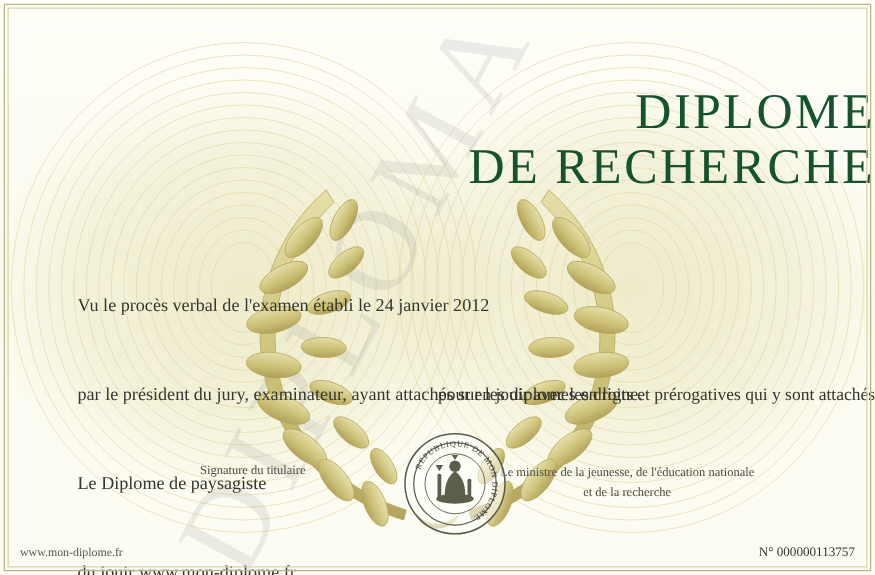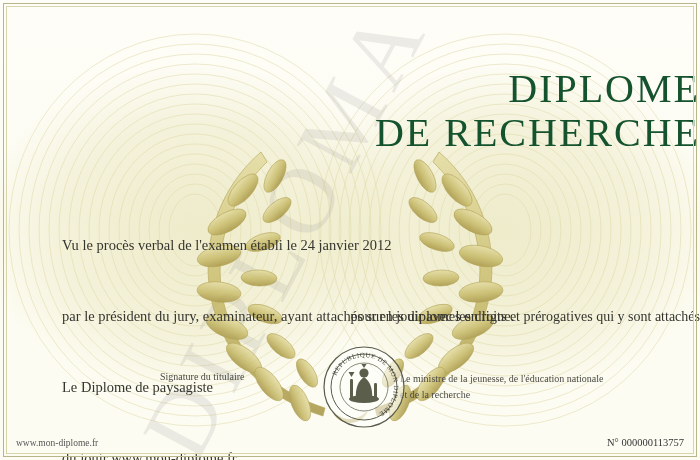--- a/index.html
+++ b/index.html
@@ -140,20 +140,21 @@
     font-size: 10px;
     color: #4a4a44;
   }
   .sig-right {
     position: absolute;
     left: 400px;
     top: 371px;
     font-size: 10px;
     color: #4a4a44;
     line-height: 1.6;
+    text-align: center;
   }
   .sig-right .l2 { display: block; }
 
   
   .seal {
     position: absolute;
     left: 322px;
     top: 345px;
     width: 84px;
     height: 84px;

